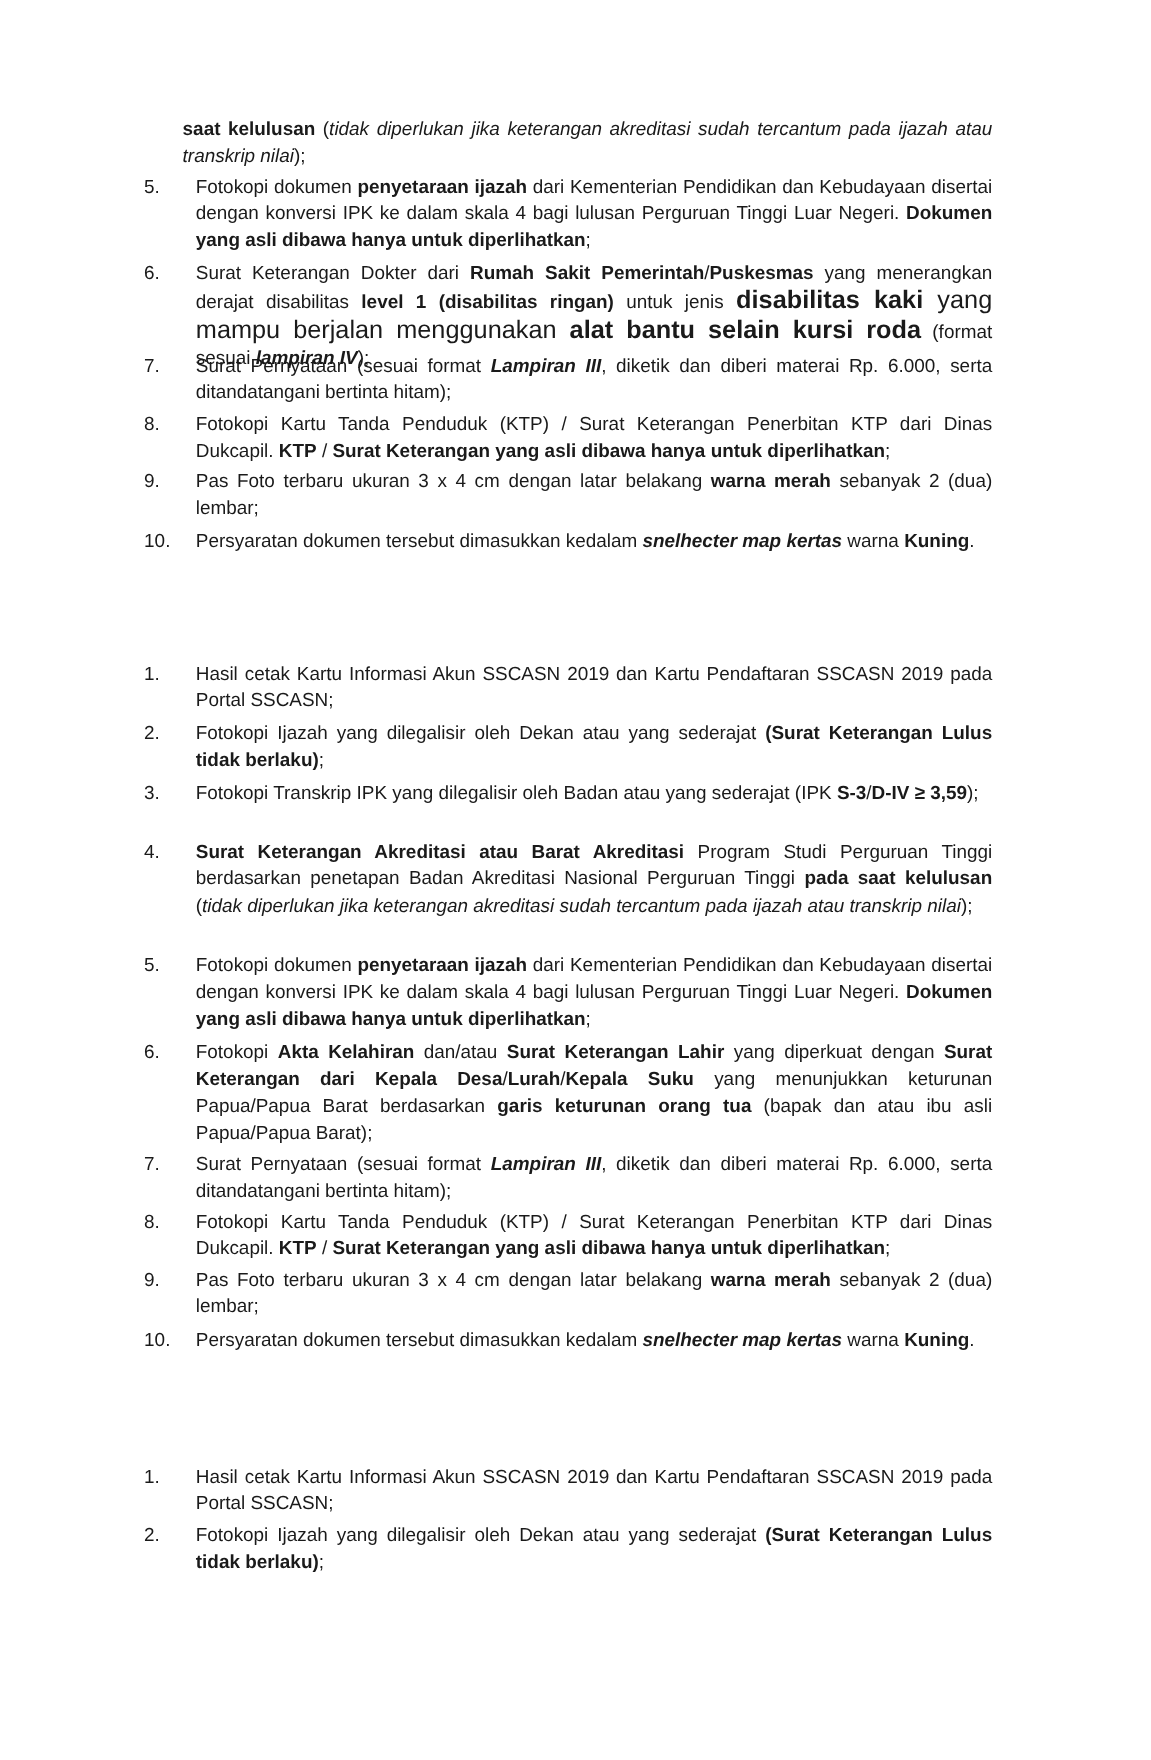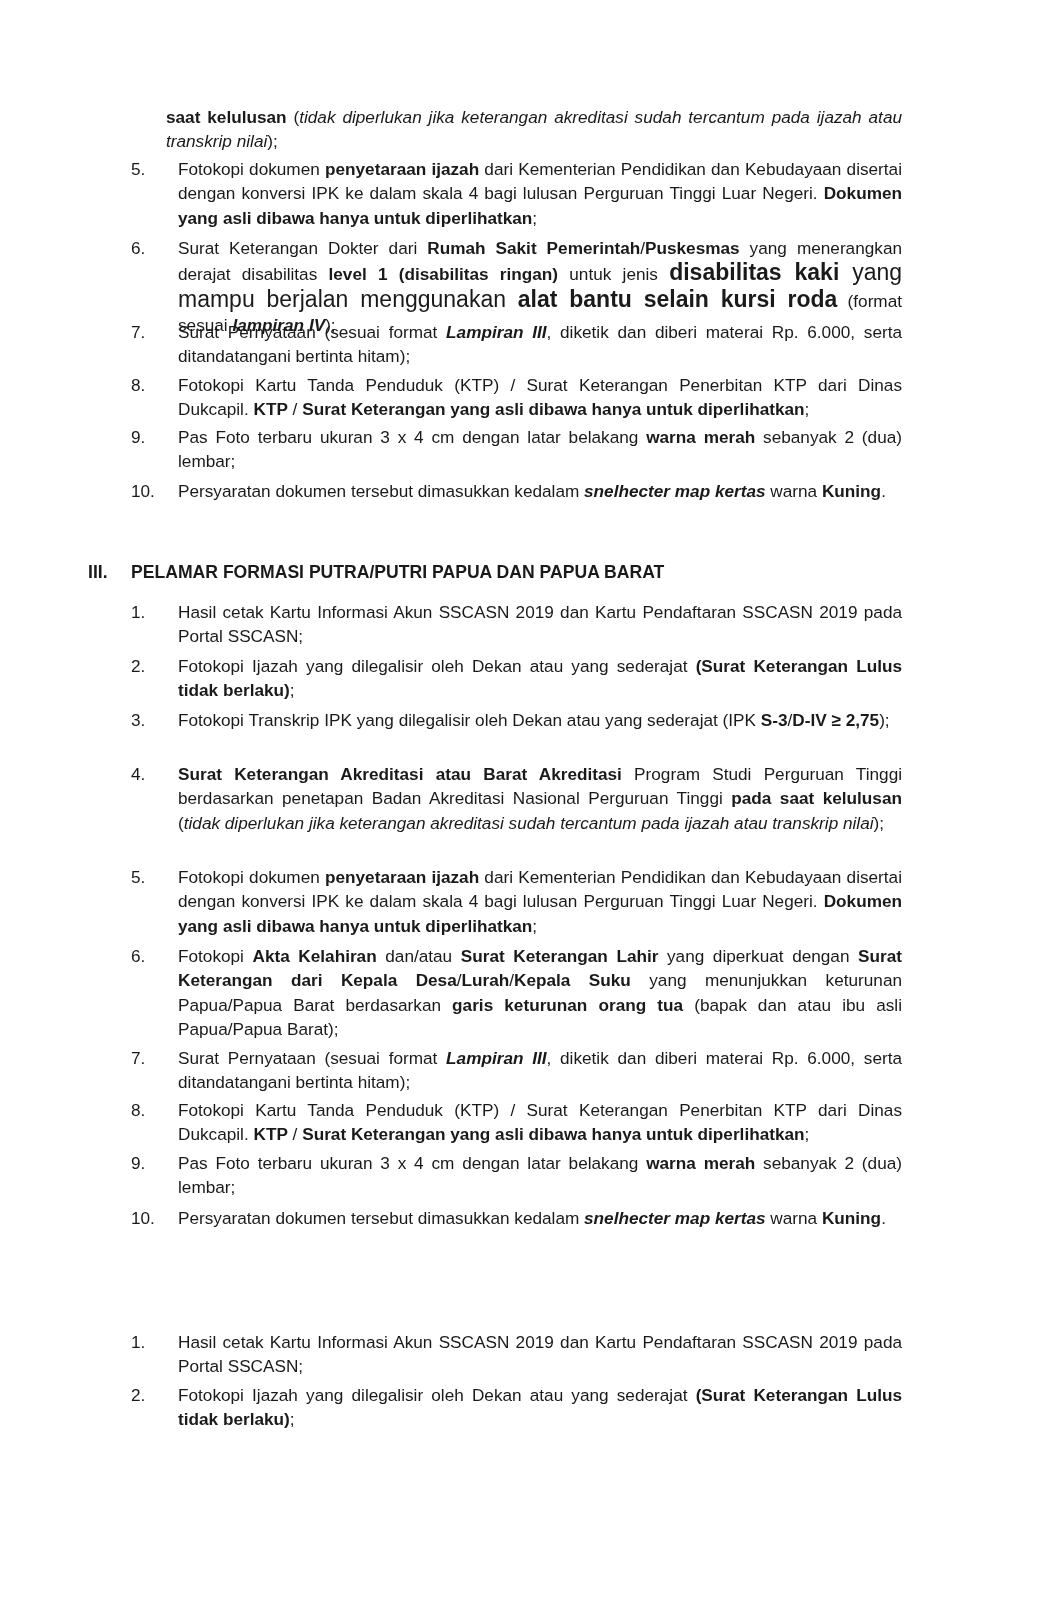--- a/index.html
+++ b/index.html
@@ -64,35 +64,32 @@
       <div class="ol-item" style="top: 425px;">
         <span class="num">9.</span>
         <div class="txt"><span>Pas Foto terbaru ukuran 3 x 4 cm dengan latar belakang </span><b>warna merah</b><span> sebanyak 2 (dua) lembar;</span></div>
       </div>
       <div class="ol-item" style="top: 479px;">
         <span class="num">10.</span>
         <div class="txt"><span>Persyaratan dokumen tersebut dimasukkan kedalam </span><b><i>snelhecter map kertas</i></b><span> warna </span><b>Kuning</b><span>.</span></div>
       </div>
     </div>
 
-  <div class="sec" style="top:560px;">
-    <span class="snum">III.</span><span>PELAMAR FORMASI PUTRA/PUTRI PAPUA DAN PAPUA BARAT</span>
-  </div>
   <div id="s3">
       <div class="ol-item" style="top: 600px;">
         <span class="num">1.</span>
         <div class="txt"><span>Hasil cetak Kartu Informasi Akun SSCASN 2019 dan Kartu Pendaftaran SSCASN 2019 pada Portal SSCASN;</span></div>
       </div>
       <div class="ol-item" style="top: 654px;">
         <span class="num">2.</span>
         <div class="txt"><span>Fotokopi Ijazah yang dilegalisir oleh Dekan atau yang sederajat </span><b>(Surat Keterangan Lulus tidak berlaku)</b><span>;</span></div>
       </div>
       <div class="ol-item" style="top: 708px;">
         <span class="num">3.</span>
-        <div class="txt"><span>Fotokopi Transkrip IPK yang dilegalisir oleh Dekan atau yang sederajat (IPK </span><b>S-3</b><span>/</span><b>D-IV ≥ 2,75</b><span>);</span></div>
+        <div class="txt"><span>Fotokopi Transkrip IPK yang dilegalisir oleh Badan atau yang sederajat (IPK </span><b>S-3</b><span>/</span><b>D-IV ≥ 3,59</b><span>);</span></div>
       </div>
       <div class="ol-item" style="top: 762px;">
         <span class="num">4.</span>
         <div class="txt"><b>Surat Keterangan Akreditasi atau Barat Akreditasi</b><span> Program Studi Perguruan Tinggi berdasarkan penetapan Badan Akreditasi Nasional Perguruan Tinggi </span><b>pada saat kelulusan</b><span> (</span><i>tidak diperlukan jika keterangan akreditasi sudah tercantum pada ijazah atau transkrip nilai</i><span>);</span></div>
       </div>
       <div class="ol-item" style="top: 865px;">
         <span class="num">5.</span>
         <div class="txt"><span>Fotokopi dokumen </span><b>penyetaraan ijazah</b><span> dari Kementerian Pendidikan dan Kebudayaan disertai dengan konversi IPK ke dalam skala 4 bagi lulusan Perguruan Tinggi Luar Negeri. </span><b>Dokumen yang asli dibawa hanya untuk diperlihatkan</b><span>;</span></div>
       </div>
       <div class="ol-item" style="top: 944px;">

